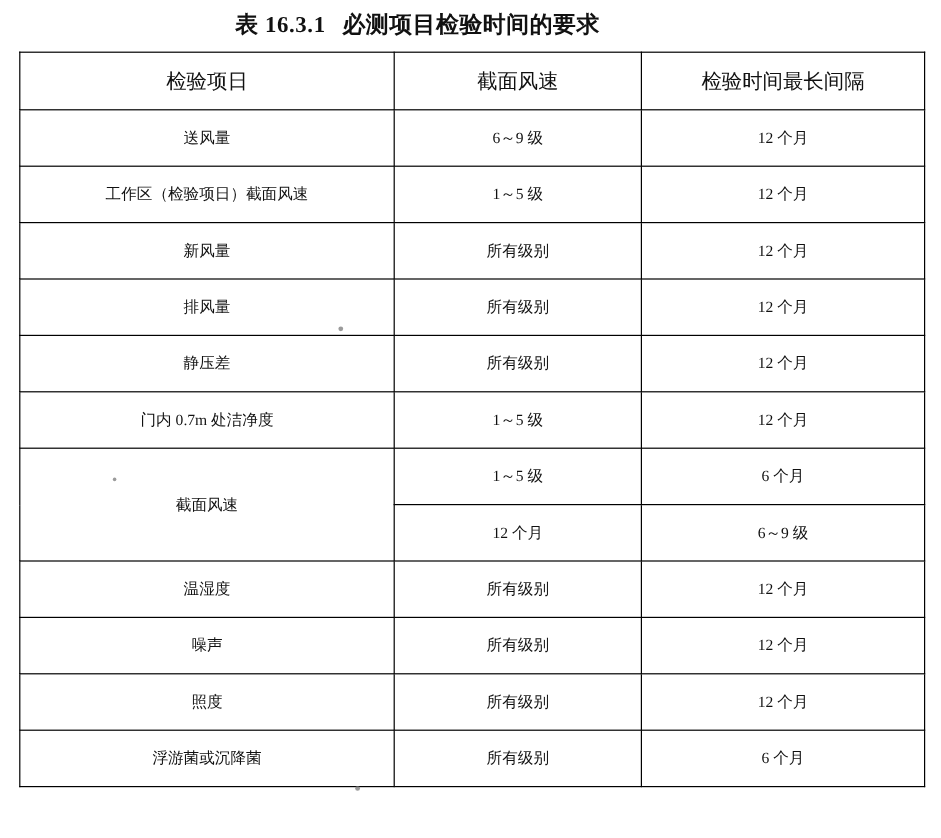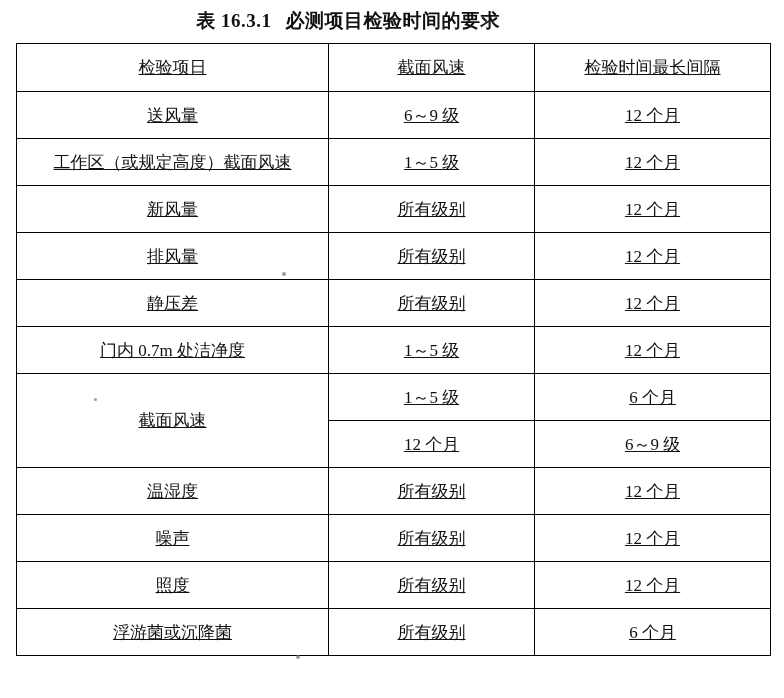--- a/index.html
+++ b/index.html
@@ -28,33 +28,32 @@
     letter-spacing: 0.5px;
     padding-top: 8px;
     padding-bottom: 9px;
     font-family: "Liberation Serif", "DejaVu Serif", serif;
   }
   .caption .cap-num {
     margin-right: 14px;
   }
   .table-wrap {
     padding: 0 14px 0 16px;
-    text-decoration: underline;
   }
   table.spec {
     border-collapse: collapse;
     width: 754px;
     table-layout: fixed;
     background: #fff;
   }
   table.spec td {
     border: 1px solid #000;
     text-align: center;
     vertical-align: middle;
-    font-size: 17px;
+    font-size: 13px;
     height: 46px;
     padding: 0 4px;
     font-family: "Liberation Serif", "DejaVu Serif", serif;
   }
   table.spec tr.hdr td {
     height: 47px;
     font-size: 17px;
   }
   .col-a { width: 312px; }
   .col-b { width: 206px; }
@@ -92,21 +91,21 @@
           <td>检验时间最长间隔</td>
         </tr>
 
         <tr>
           <td>送风量</td>
           <td>6～9 级</td>
           <td>12 个月</td>
         </tr>
 
         <tr>
-          <td>工作区（或规定高度）截面风速</td>
+          <td>工作区（检验项日）截面风速</td>
           <td>1～5 级</td>
           <td>12 个月</td>
         </tr>
 
         <tr>
           <td>新风量</td>
           <td>所有级别</td>
           <td>12 个月</td>
         </tr>
 

